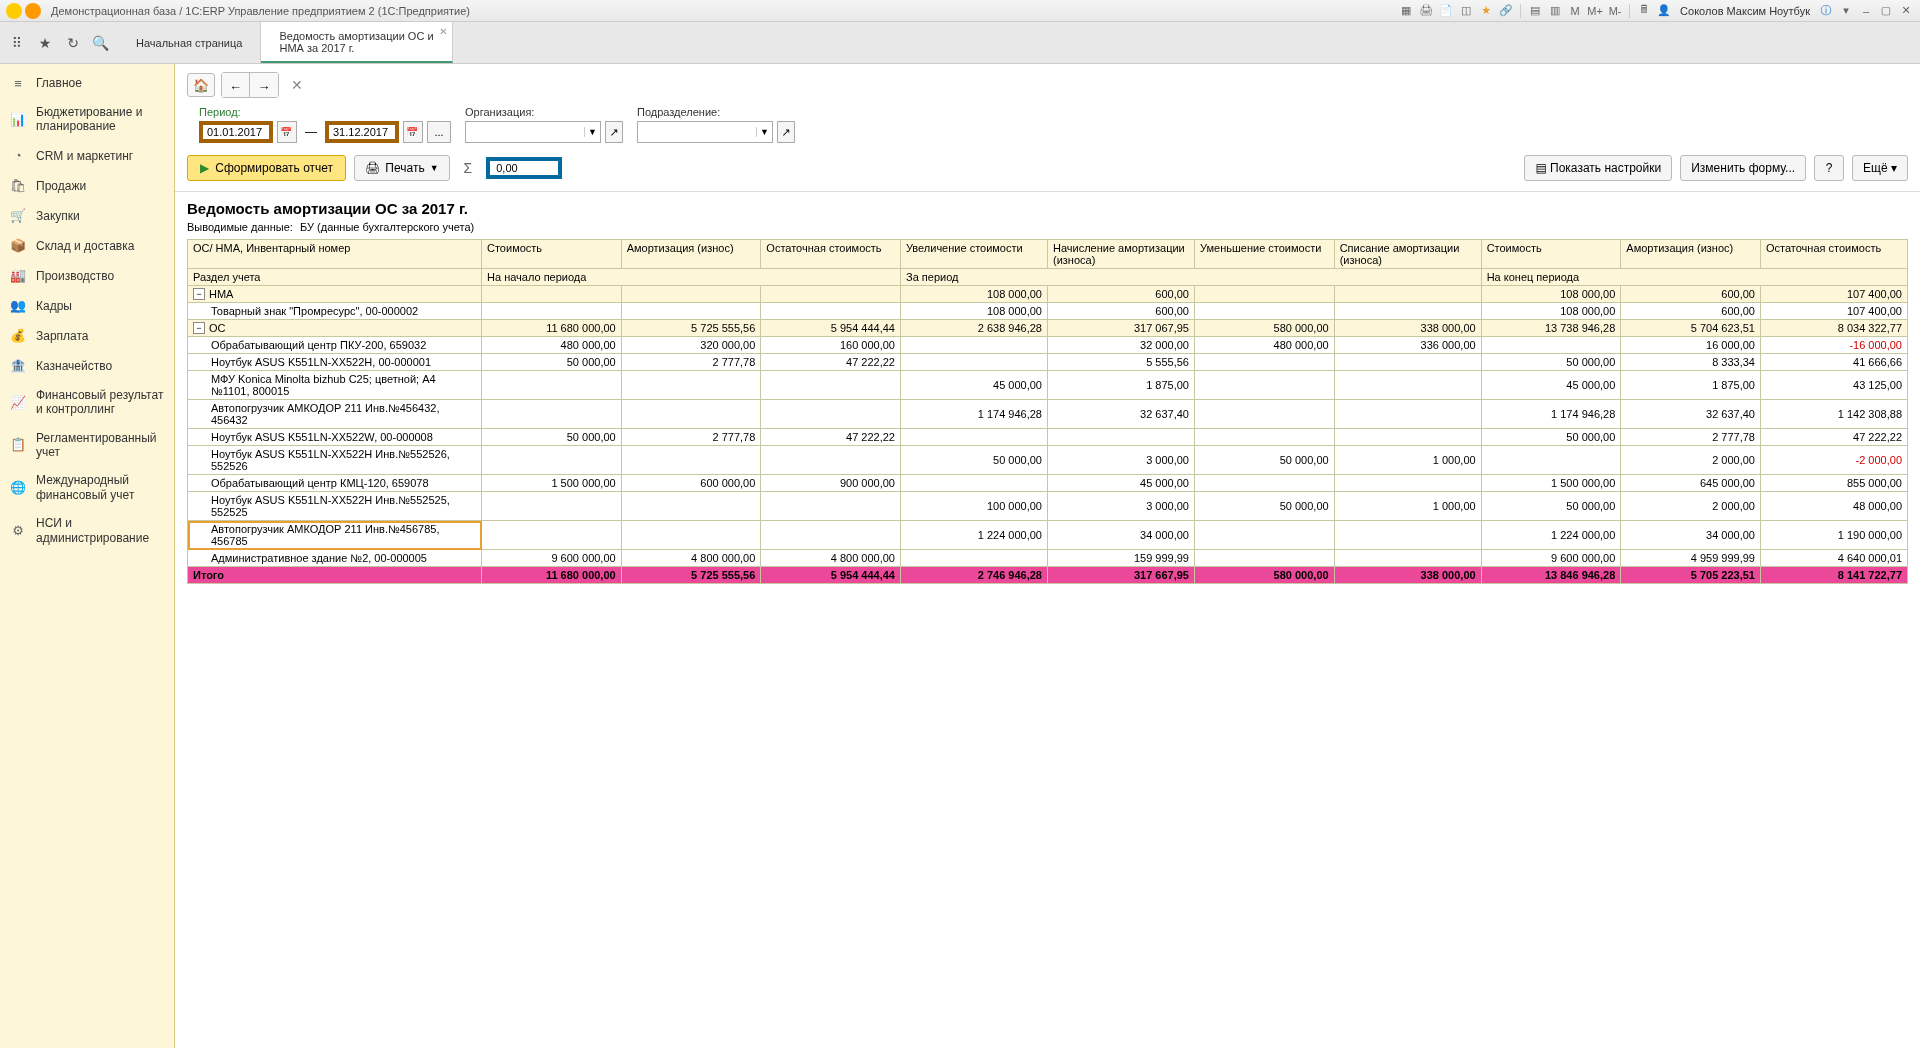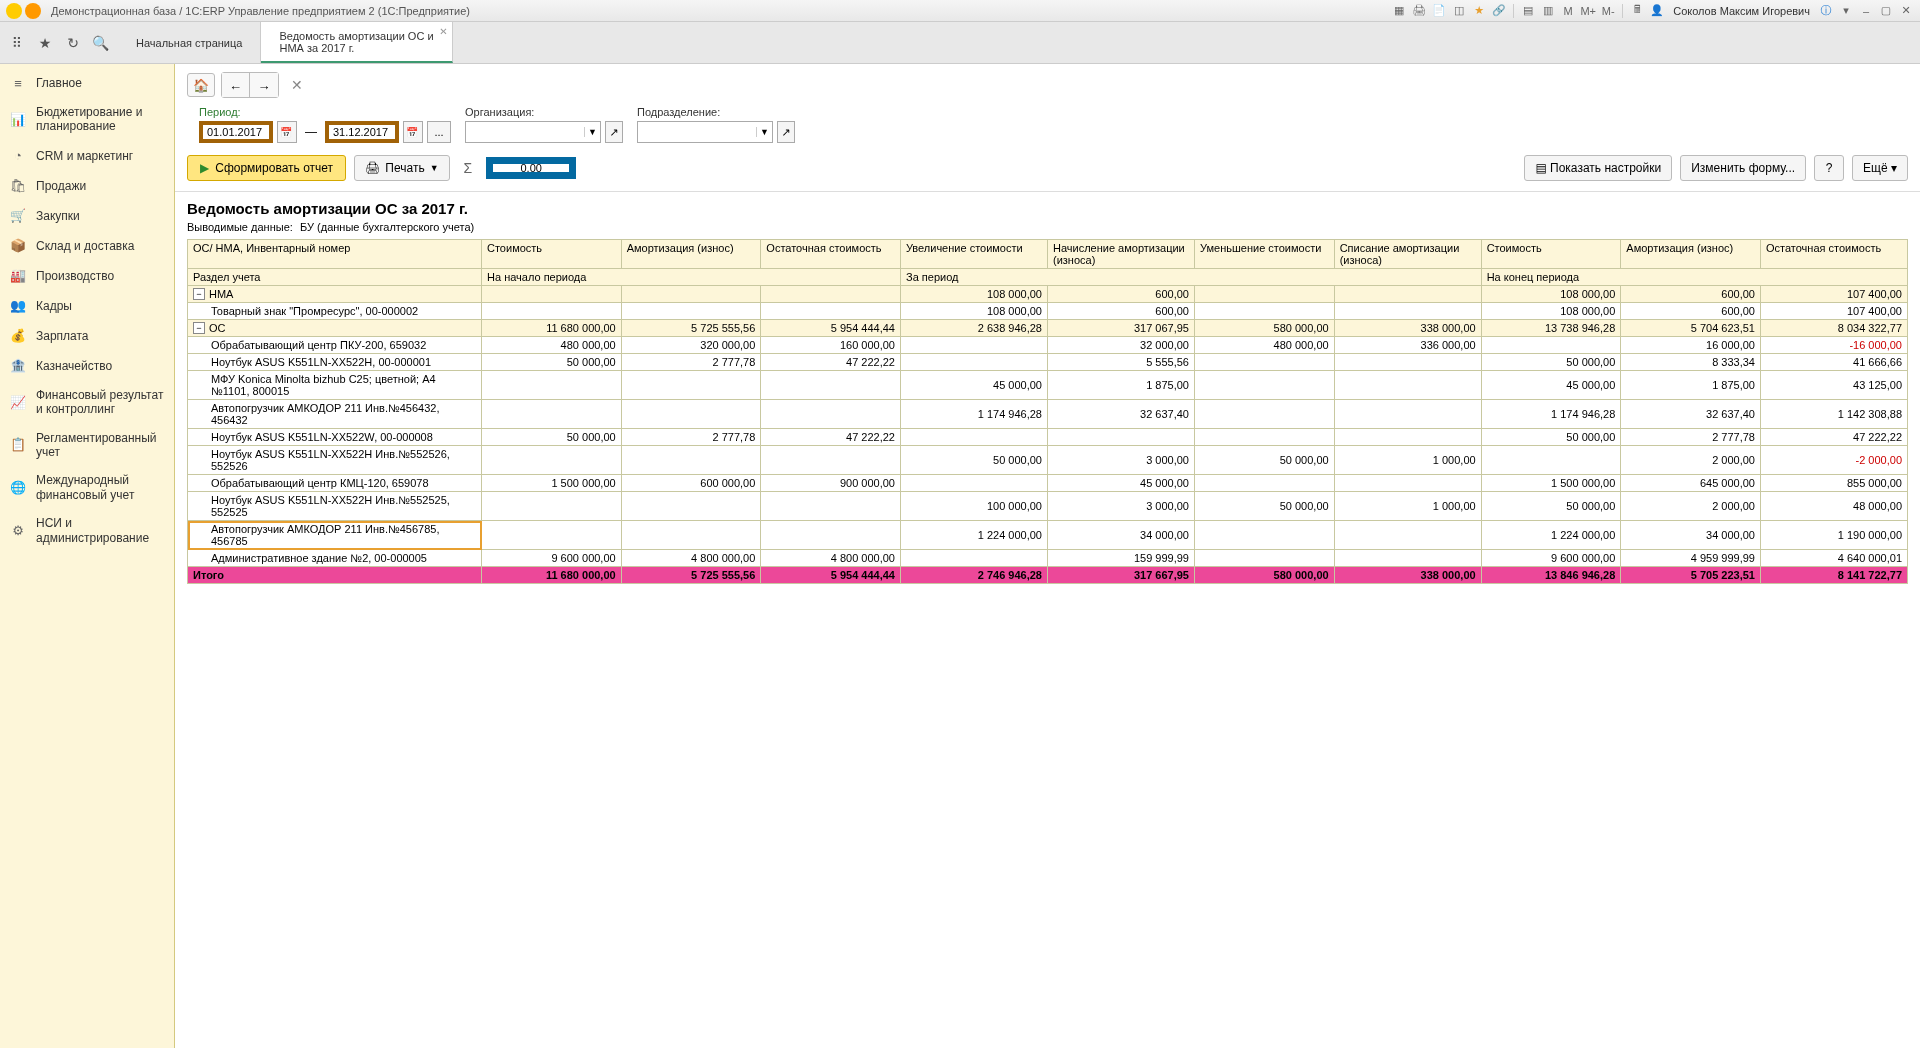--- a/index.html
+++ b/index.html
@@ -45,21 +45,21 @@
 .ellipsis-btn { width: 24px; height: 22px; border: 1px solid #aaa; background: #f5f5f5; cursor: pointer; font-size: 11px; }
 .combo { width: 136px; height: 22px; border: 1px solid #aaa; display: flex; align-items: center; }
 .combo-drop { width: 16px; text-align: center; border-left: 1px solid #ccc; font-size: 9px; cursor: pointer; }
 .combo-ext { width: 18px; height: 22px; border: 1px solid #aaa; background: #f5f5f5; font-size: 11px; cursor: pointer; }
 
 .toolbar2 { display: flex; align-items: center; padding: 4px 12px 10px; gap: 8px; }
 .btn-primary { height: 26px; background: #ffe680; border: 1px solid #d4a800; border-radius: 3px; padding: 0 12px; display: flex; align-items: center; gap: 6px; cursor: pointer; font-size: 12px; }
 .btn-primary .play { color: #2d8a2d; }
 .btn-secondary { height: 26px; background: #f5f5f5; border: 1px solid #bbb; border-radius: 3px; padding: 0 10px; display: flex; align-items: center; gap: 5px; cursor: pointer; font-size: 12px; }
 .sigma { font-size: 14px; color: #666; padding: 0 6px; }
-.sum-input { width: 90px; height: 22px; border: 7px solid #0369a1; padding: 0 6px; text-align: center; font-size: 11px; }
+.sum-input { width: 76px; height: 22px; border: 4px solid #0369a1; padding: 0 6px; text-align: left; font-size: 11px; }
 .spacer { flex: 1; }
 .btn-right { height: 26px; background: #f5f5f5; border: 1px solid #bbb; border-radius: 3px; padding: 0 10px; cursor: pointer; font-size: 12px; }
 
 .report-area { flex: 1; overflow: auto; border-top: 1px solid #ddd; padding: 8px 12px; }
 .report-title { font-size: 15px; font-weight: bold; margin-bottom: 4px; }
 .report-sub { font-size: 11px; margin-bottom: 6px; }
 .report-sub .lbl { display: inline-block; width: 110px; }
 
 table.rep { border-collapse: collapse; width: 100%; font-size: 11px; }
 table.rep th, table.rep td { border: 1px solid #c8c8a0; padding: 2px 5px; }
@@ -89,21 +89,21 @@
     <span class="tb-icon">🔗</span>
     <span class="tb-sep"></span>
     <span class="tb-icon">▤</span>
     <span class="tb-icon">▥</span>
     <span class="tb-icon">M</span>
     <span class="tb-icon">M+</span>
     <span class="tb-icon">M-</span>
     <span class="tb-sep"></span>
     <span class="tb-icon">🖩</span>
     <span class="tb-icon">👤</span>
-    <span class="user-label">Соколов Максим Игоревич</span>
+    <span class="user-label">Соколов Максим Ноутбук</span>
     <span class="tb-icon" style="color:#1976d2">ⓘ</span>
     <span class="tb-icon">▾</span>
     <span class="tb-icon">–</span>
     <span class="tb-icon">▢</span>
     <span class="tb-icon">✕</span>
   </div>
 </div>
 
 <div class="tabs-bar">
   <div class="tabs-tools">

